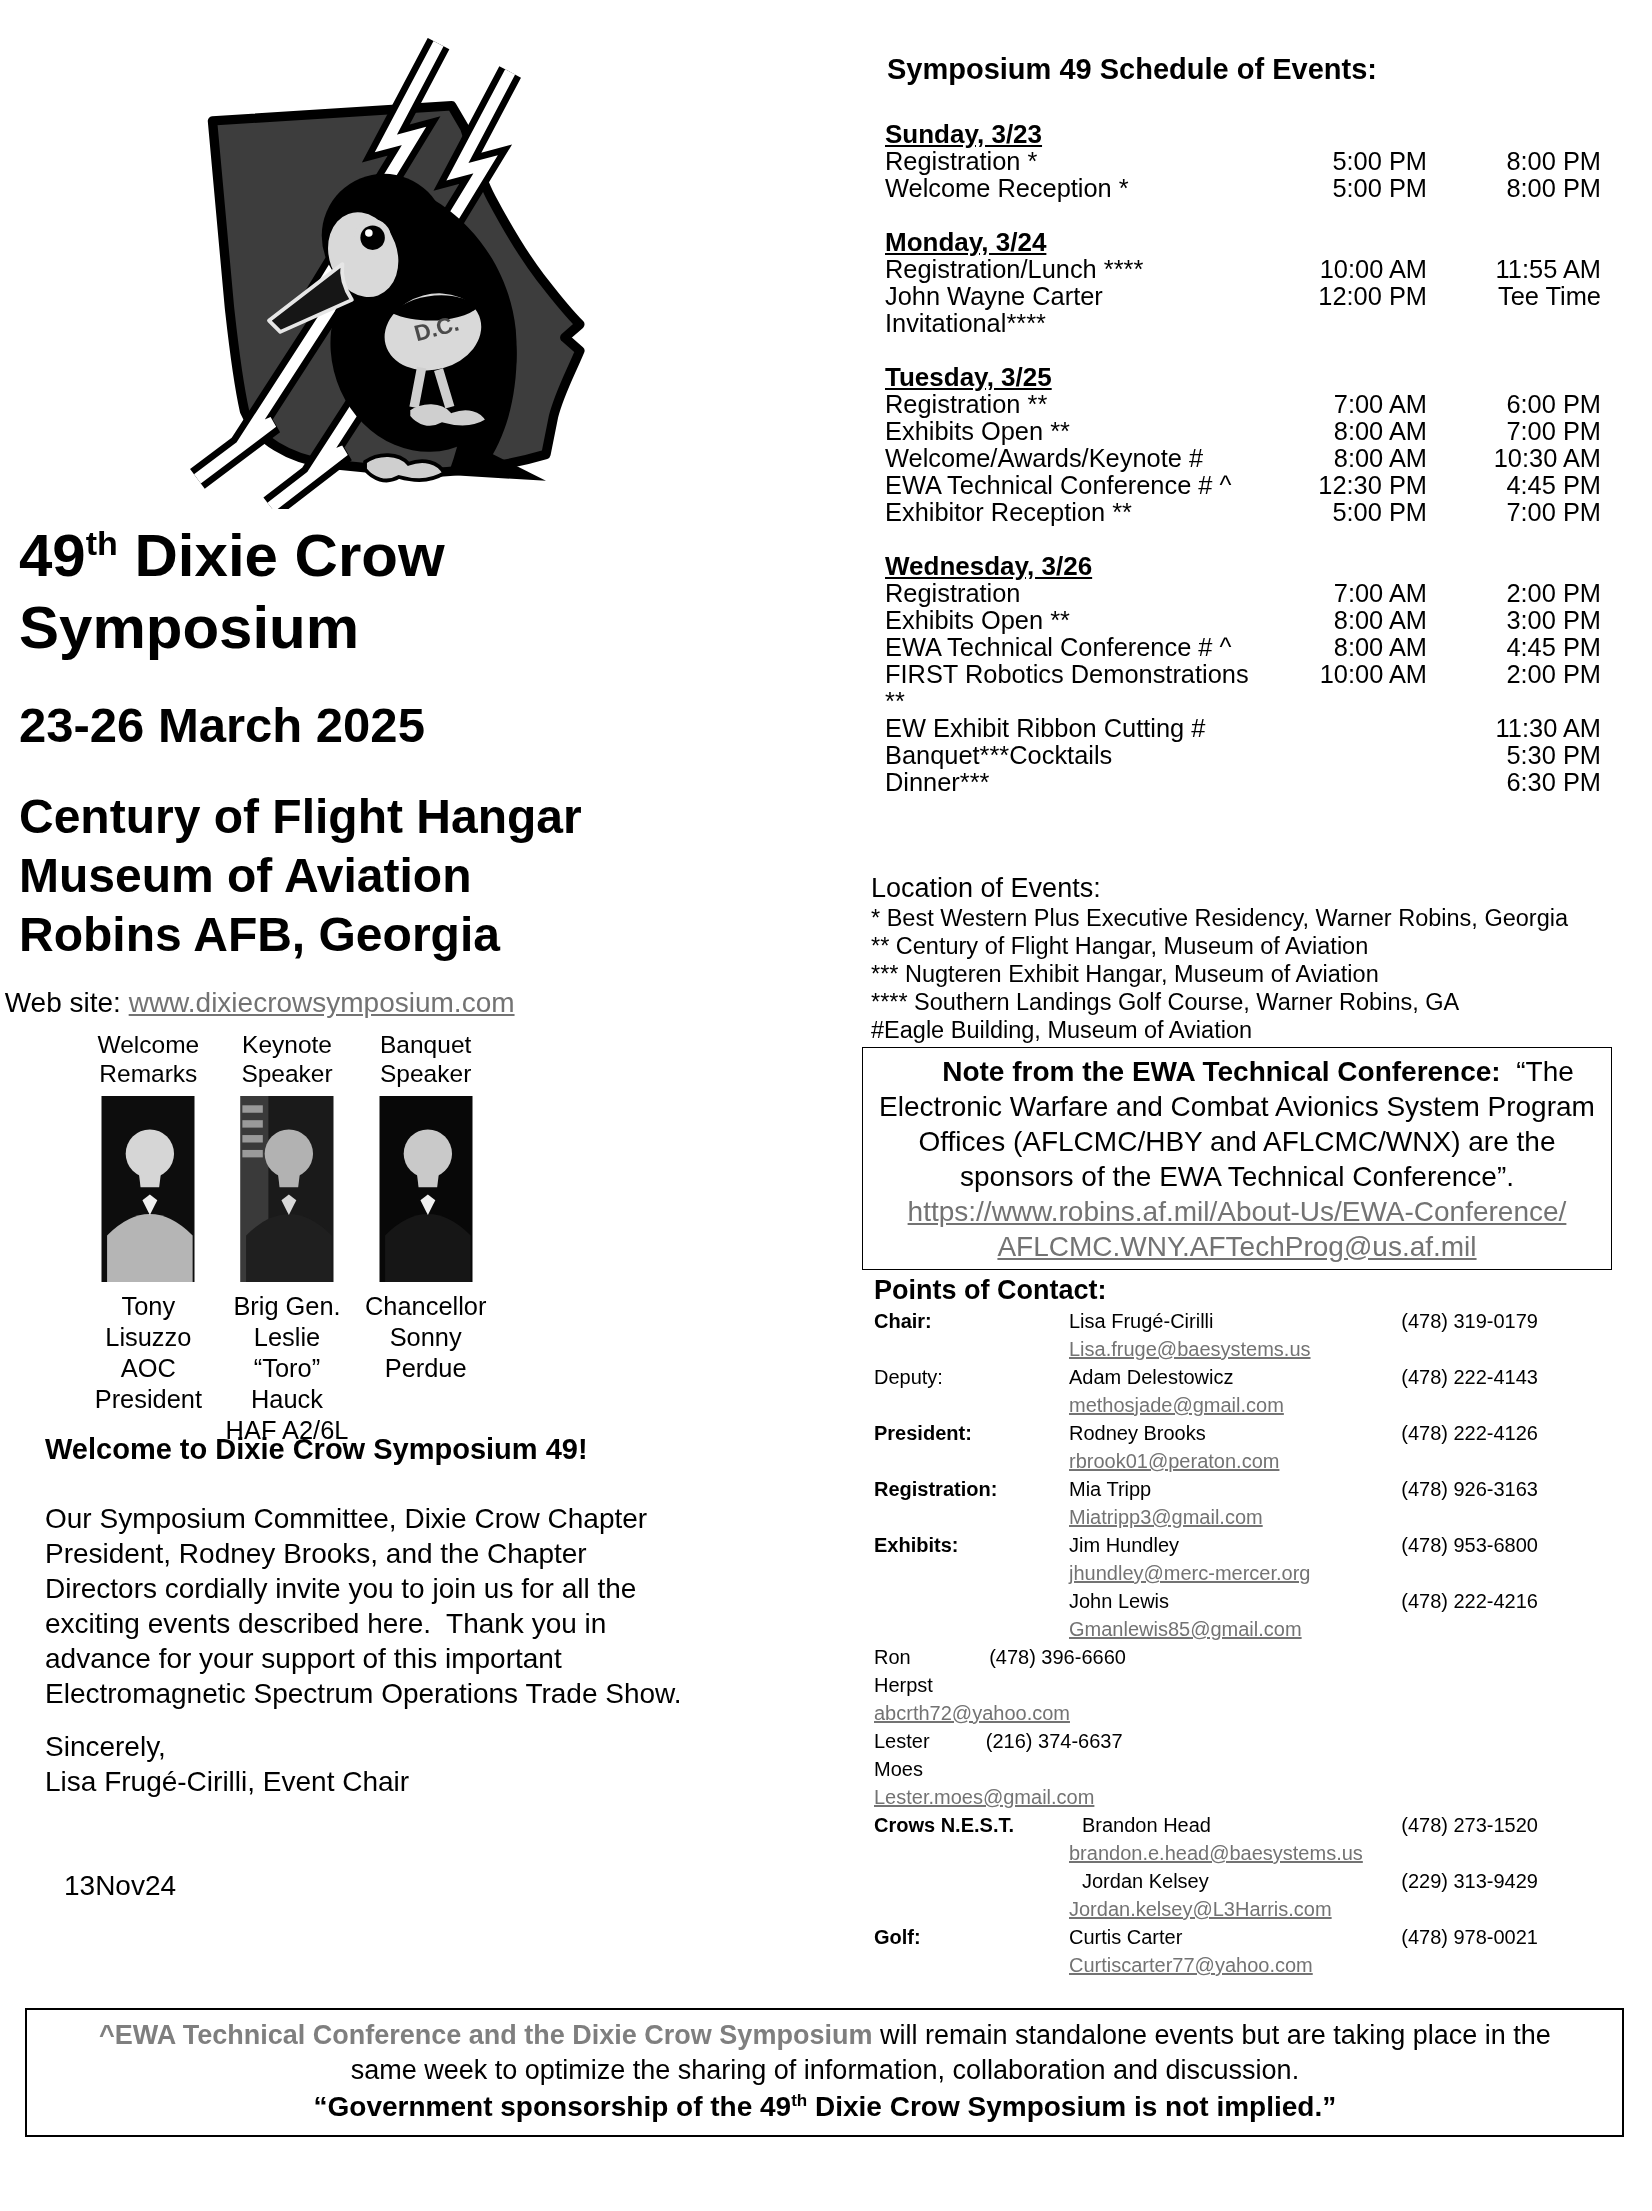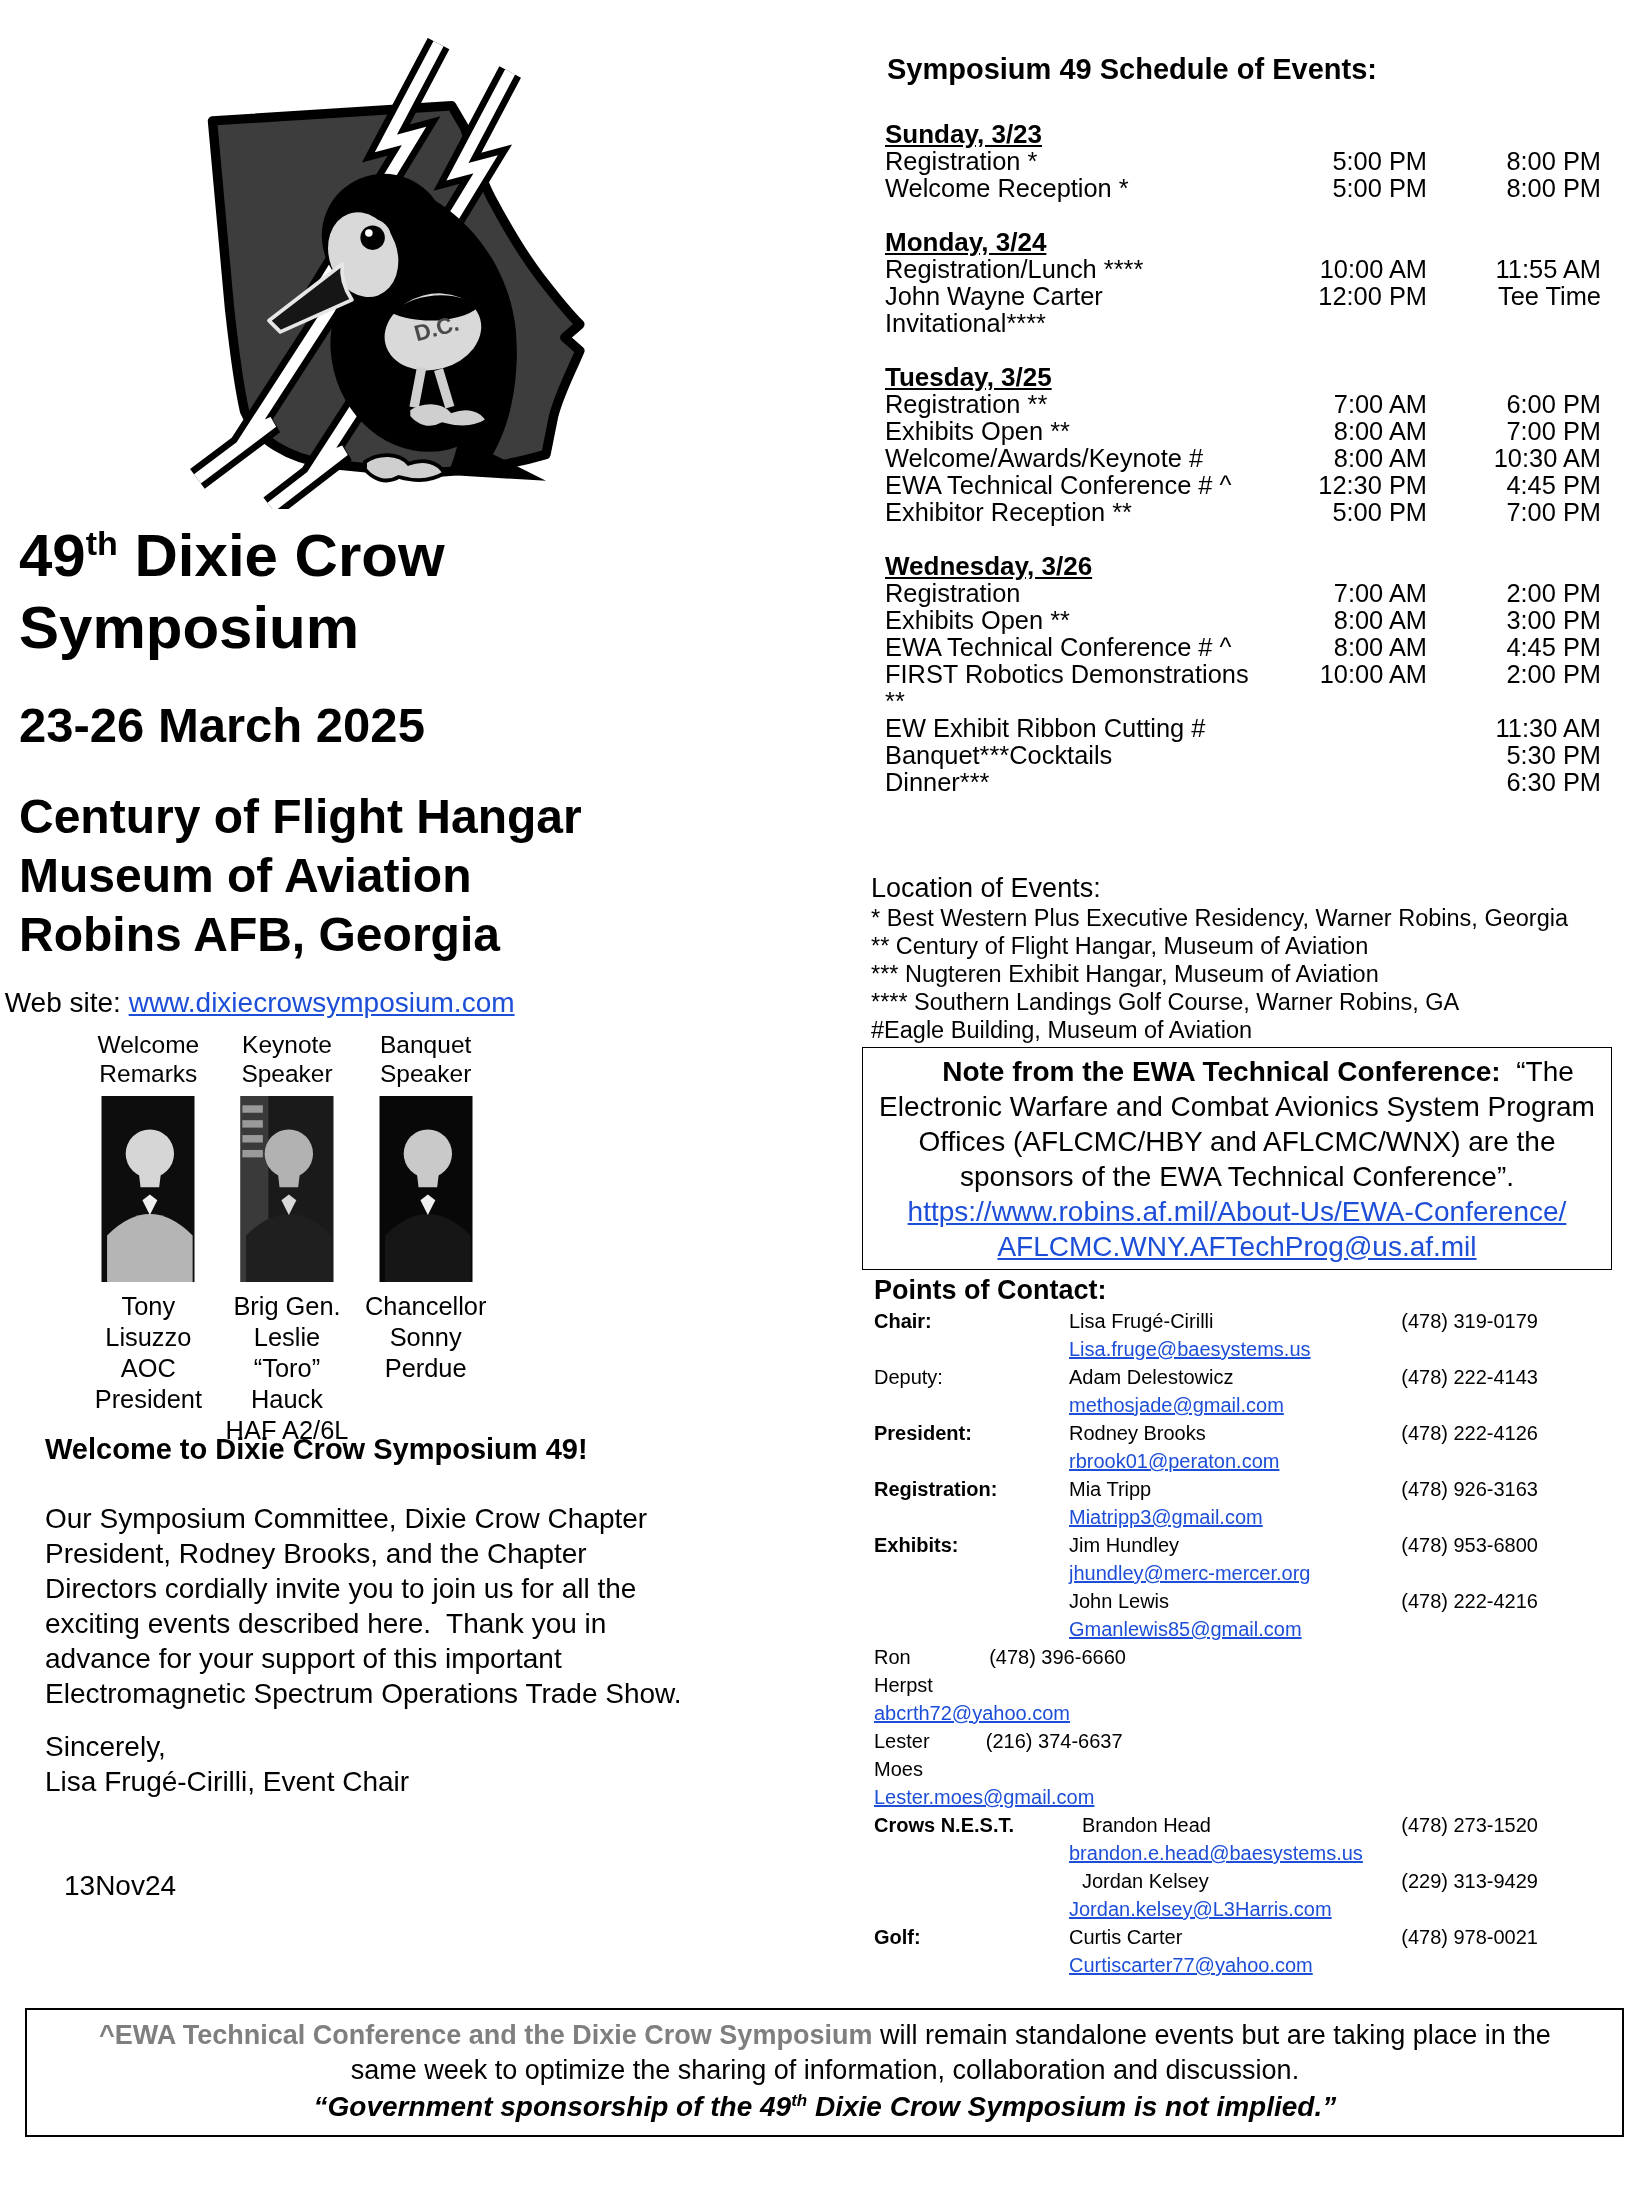--- a/index.html
+++ b/index.html
@@ -1,21 +1,21 @@
 <!DOCTYPE html>
 <html style="font-size:15px"><head>
 <meta charset="utf-8">
 <style>
   html,body{margin:0;padding:0;background:#fff;}
   .page{position:relative;width:1653px;height:2212px;background:#ffffff;overflow:hidden;
         font-family:"Liberation Sans","DejaVu Sans",sans-serif;color:#000;}
   .abs{position:absolute;}
   .center{text-align:left;}
   .bold{font-weight:bold;margin-left:42px;}
-  a.link, .link{color:#1d4ed8;text-decoration:underline;cursor:pointer;}
+  a.link, .link{color:#737373;text-decoration:underline;cursor:pointer;}
 
   
   #logo{left:139px;top:38px;width:471px;height:471px;}
   #title{left:19px;top:520px;width:791px;font-size:60px;font-weight:bold;line-height:72px;}
   #title sup{font-size:34px;line-height:0;}
   #dates{left:19px;top:697px;width:791px;font-size:49px;font-weight:bold;}
   #venue{left:19px;top:787px;width:791px;font-size:48px;font-weight:bold;line-height:59px;}
   #website{left:4.7px;top:987px;width:574px;font-size:28px;}
   #speakers{left:79px;top:1030px;width:416px;display:flex;justify-content:space-between;}
   .speaker-col{width:141px;display:flex;flex-direction:column;align-items:center;}
@@ -49,21 +49,21 @@
   .c-label.is-bold{font-weight:bold;}
   .p-line1{display:grid;grid-template-columns:1fr 193px;}
   .p-phone{text-align:right;white-space:nowrap;}
   .indent .p-name{padding-left:13px;}
   .indent .p-email{margin-left:0;}
 
   
   #footerbox{left:25.4px;top:2008px;width:1595px;border:2.8px solid #000;padding:7.5px 0 9.4px 0;text-align:center;}
   .f-line{font-size:27px;line-height:35px;}
   .f-gray{color:#7f7f7f;font-weight:bold;}
-  .f-quote{font-size:28px;font-weight:bold;font-style:italic;line-height:38px;}
+  .f-quote{font-size:28px;font-weight:bold;line-height:38px;}
   .f-quote sup{font-size:17px;line-height:0;}
 
   
   .photo svg .bg{fill:#0d0d0d;} .photo svg .head{fill:#d6d6d6;} .photo svg .bod{fill:#b5b5b5;}
   .photo svg .flag{display:none;} .photo svg .collar{fill:#f0f0f0;}
   .v1 svg .bg{fill:#1a1a1a;} .v1 svg .head{fill:#b2b2b2;} .v1 svg .bod{fill:#1f1f1f;}
   .v1 svg .flag{display:block;} .v1 svg .collar{fill:#d8d8d8;}
   .v2 svg .bg{fill:#080808;} .v2 svg .head{fill:#c9c9c9;} .v2 svg .bod{fill:#161616;}
   .v2.photo-wrap{}
 </style>

